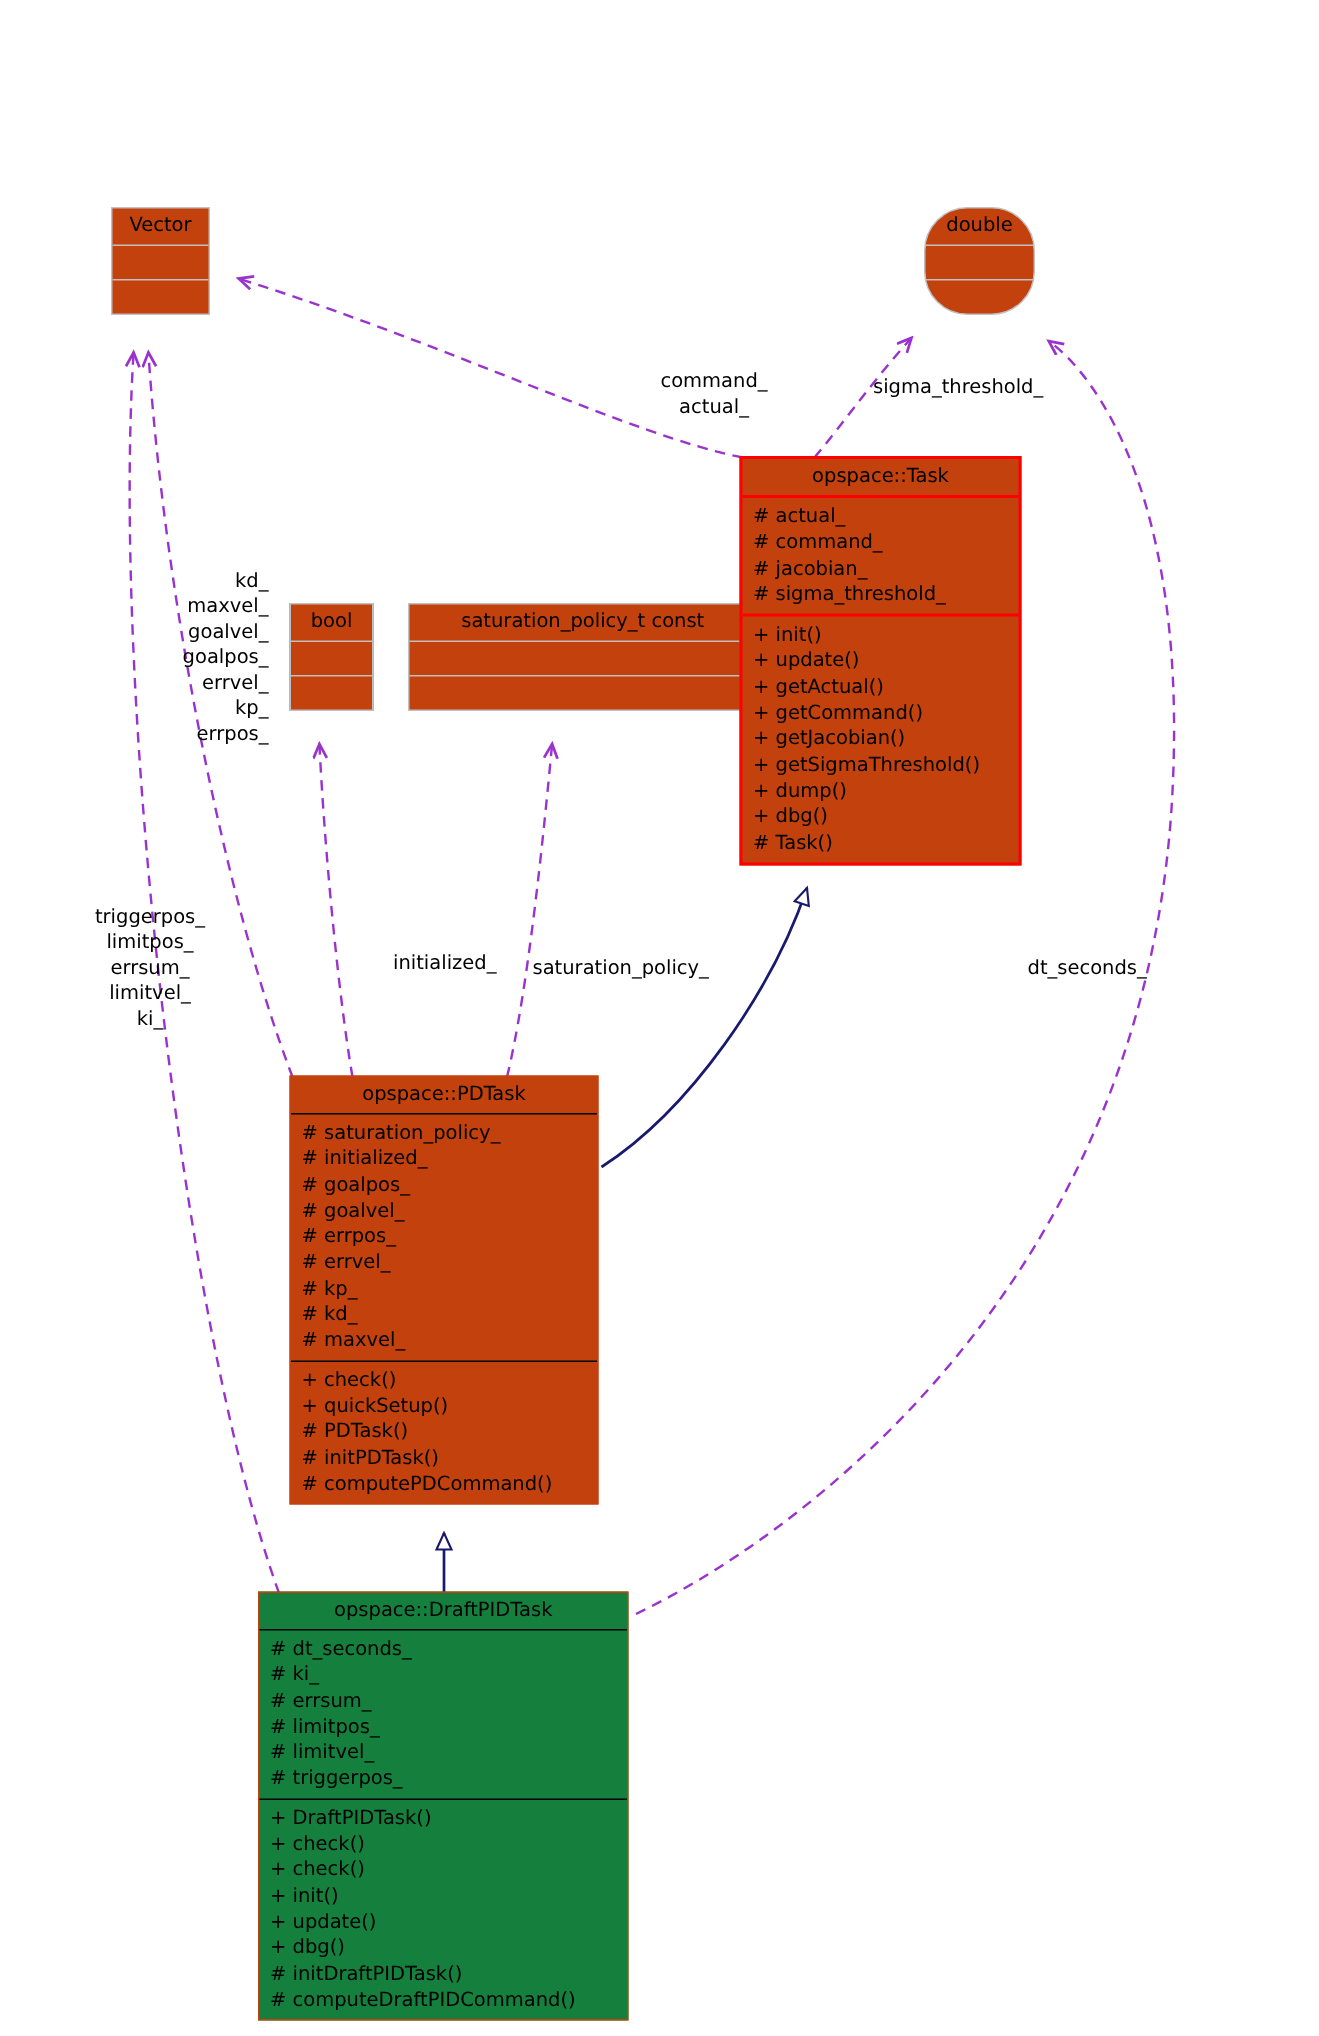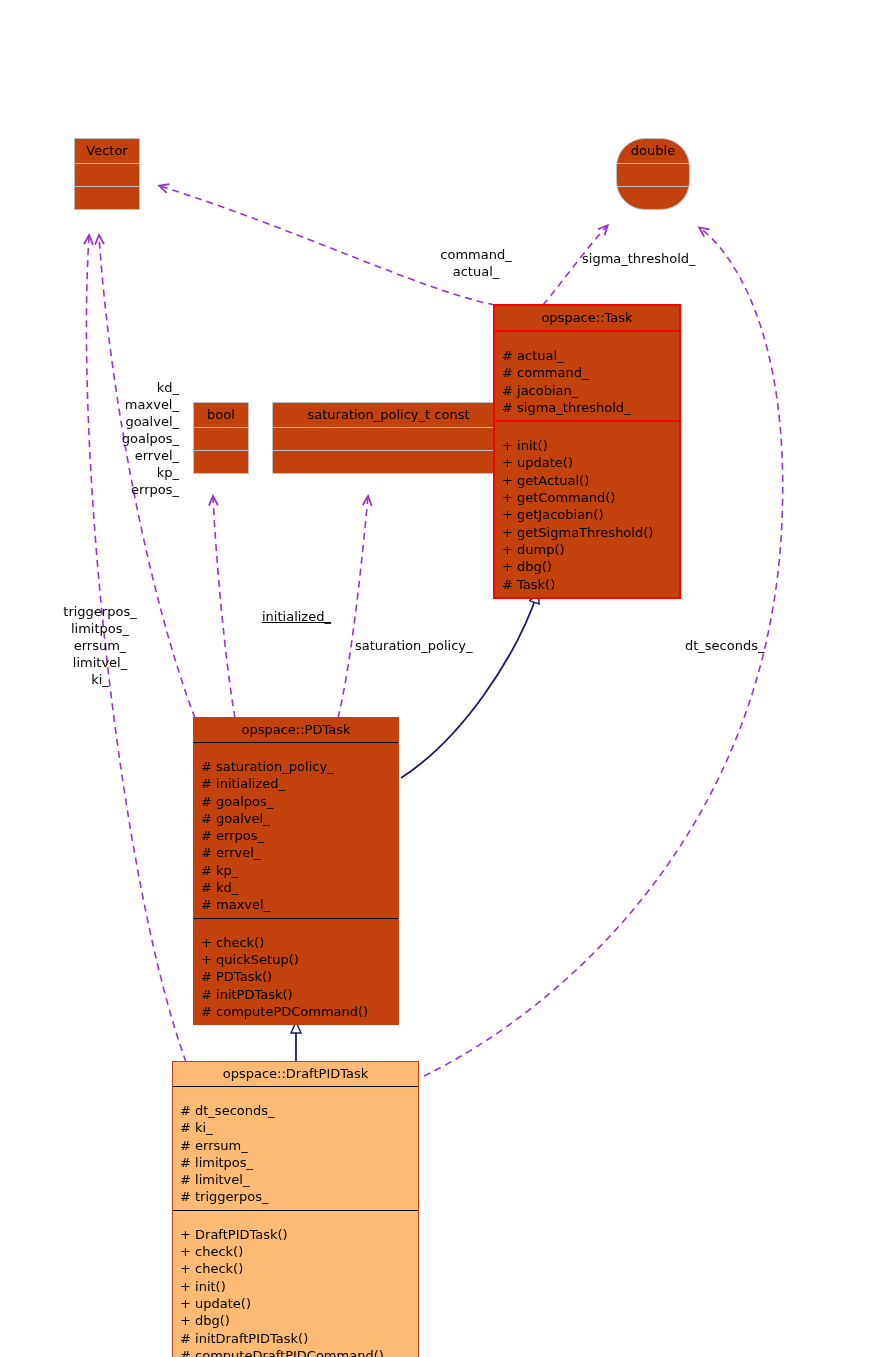--- a/index.html
+++ b/index.html
@@ -32,42 +32,42 @@
     border: 1px solid #c0c0c0;
     z-index: 5;
   }
   .uml-box.red {
     border: 2px solid #ff0000;
   }
   .uml-box.black {
     border: 1px solid #c2410c;
   }
   .uml-box.gray-fill {
-    background: #fdba74;
+    background: #15803d;
   }
   .box-title {
     text-align: center;
     font-size: 13px;
     color: #000000;
     padding: 4px 6px 5px 6px;
     line-height: 15px;
     white-space: nowrap;
   }
   .sep {
     height: 0;
     border-top: 1px solid #c0c0c0;
   }
   .uml-box.red > .sep {
     border-top: 2px solid #ff0000;
   }
   .uml-box.black > .sep {
     border-top: 1px solid #000000;
   }
   .box-section {
-    padding: 15px 6px 4px 7px;
+    padding: 4px 6px 4px 7px;
     font-size: 13px;
     line-height: 17.3px;
     color: #000000;
     white-space: nowrap;
   }
   .box-section.empty {
     height: 22px;
     padding: 0;
   }
   .member {
@@ -140,21 +140,21 @@
 ki_</div>
 
   <div class="edge-label right-align" style="left:80px; top:379px; width:99px;">kd_
 maxvel_
 goalvel_
 goalpos_
 errvel_
 kp_
 errpos_</div>
 
-  <div class="edge-label" style="left:262px; top:608px;text-decoration:underline;">initialized_</div>
+  <div class="edge-label" style="left:262px; top:634px;">initialized_</div>
 
   <div class="edge-label" style="left:355px; top:637px;">saturation_policy_</div>
 
   <div class="edge-label" style="left:685px; top:637px;">dt_seconds_</div>
 
   <div class="uml-box" style="left:74px; top:138px; width:66px;">
     <div class="box-title">Vector</div>
     <div class="sep"></div>
     <div class="box-section empty"></div>
     <div class="sep"></div>

